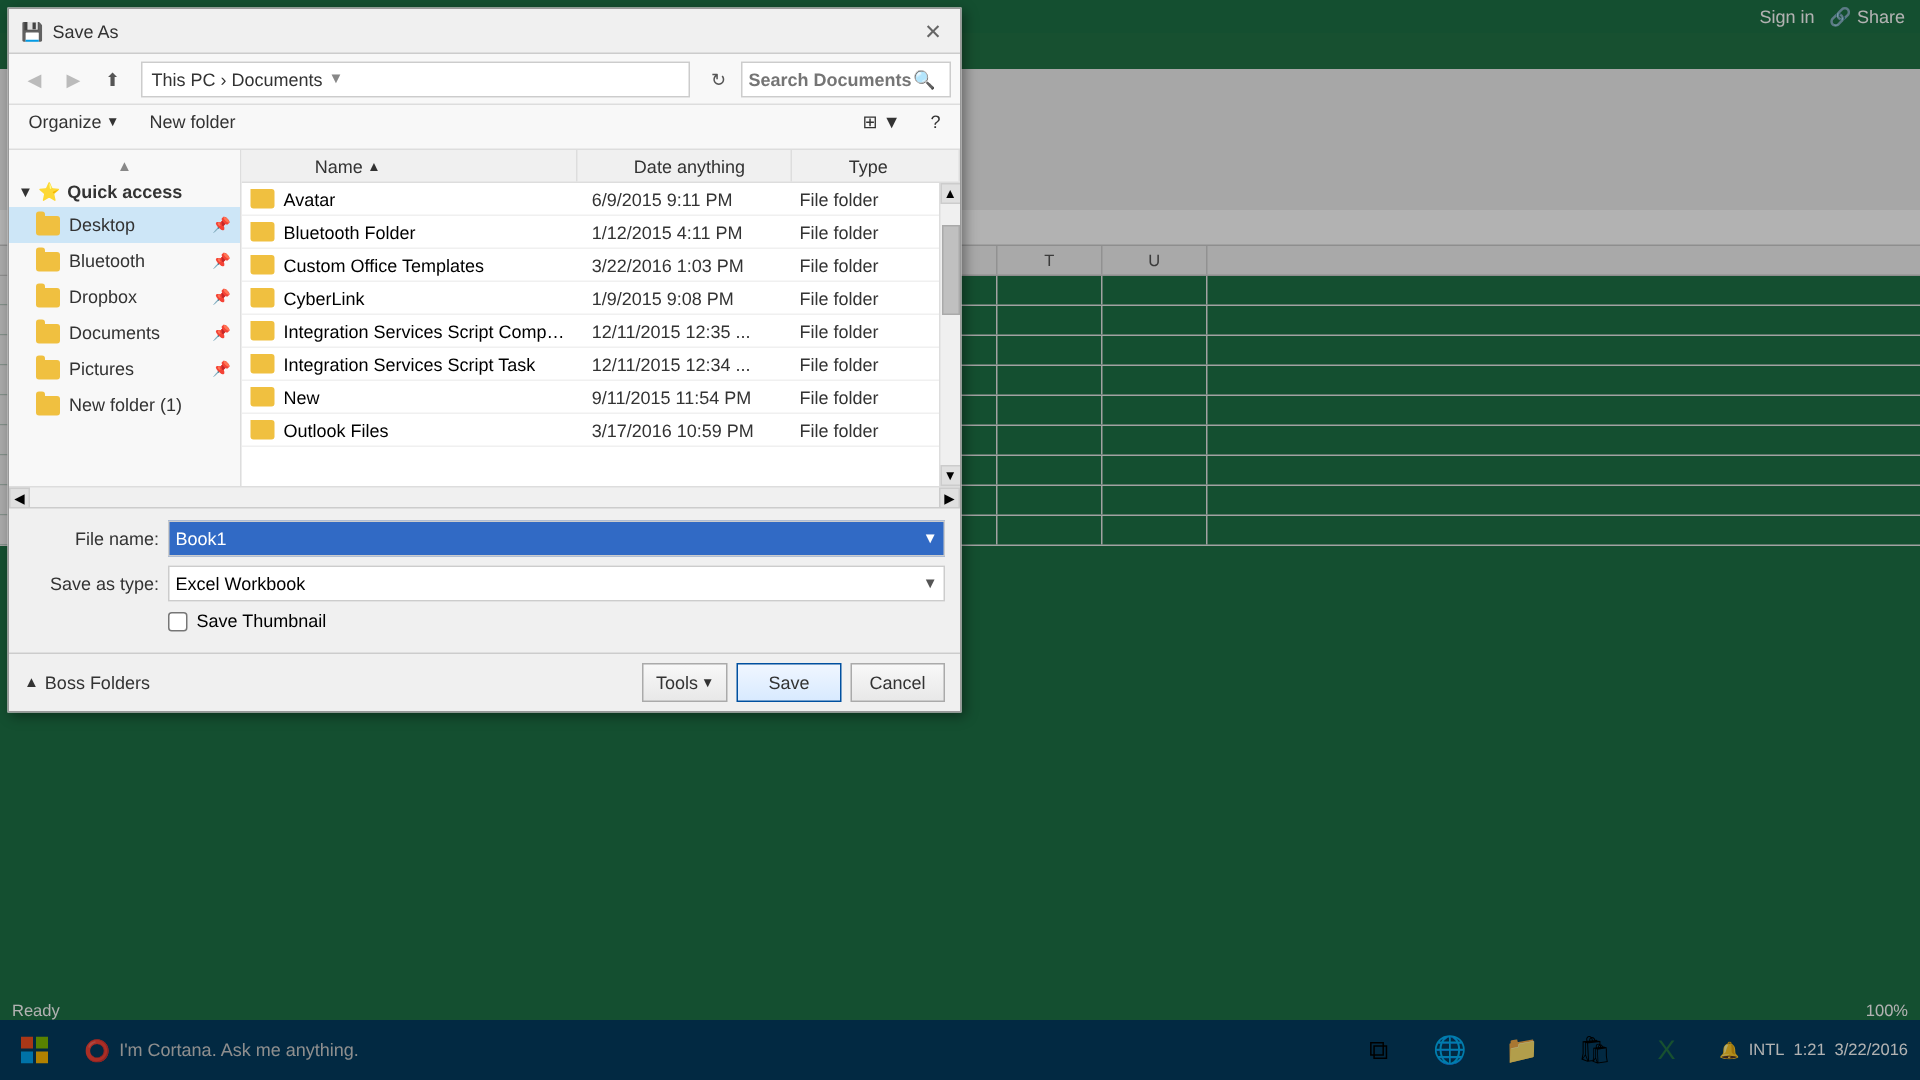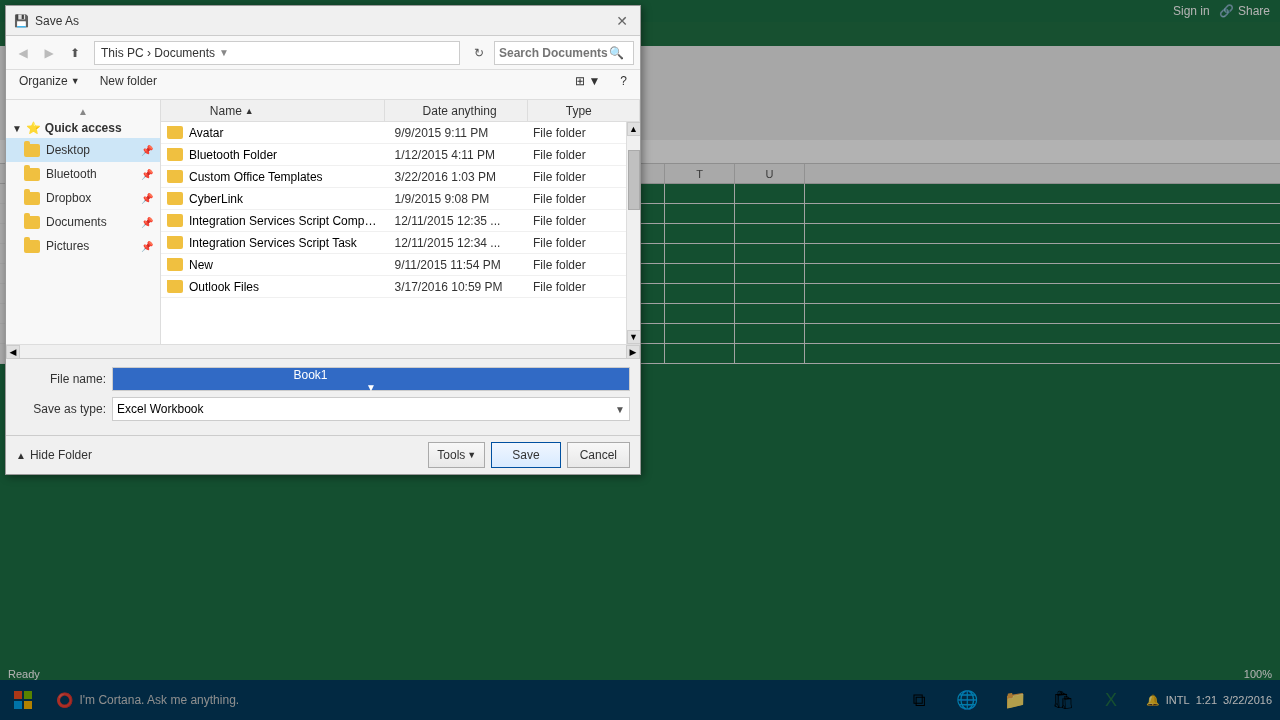--- a/index.html
+++ b/index.html
@@ -876,20 +876,24 @@
         <div class="sidebar-item">
           <div class="folder-icon-yellow"></div>
           <span>Documents</span>
           <span class="pin-icon">📌</span>
         </div>
         <div class="sidebar-item">
           <div class="folder-icon-yellow"></div>
           <span>Pictures</span>
           <span class="pin-icon">📌</span>
         </div>
+        <div class="sidebar-item">
+          <div class="folder-icon-yellow"></div>
+          <span>New folder (1)</span>
+        </div>
 
       </div>
 
     </div>
 
     <div class="file-list-container">
 
       <div class="file-list-header">
         <div style="width:14px;"></div>
         <div class="col-header col-name">
@@ -906,21 +910,21 @@
 
       <div style="display:flex;flex:1;overflow:hidden;">
 
         <div class="file-list">
 
           <div class="file-item">
             <div class="file-name-cell">
               <div class="folder-icon-yellow"></div>
               <span>Avatar</span>
             </div>
-            <div class="file-date-cell">9/9/2015 9:11 PM</div>
+            <div class="file-date-cell">6/9/2015 9:11 PM</div>
             <div class="file-type-cell">File folder</div>
           </div>
           <div class="file-item">
             <div class="file-name-cell">
               <div class="folder-icon-yellow"></div>
               <span>Bluetooth Folder</span>
             </div>
             <div class="file-date-cell">1/12/2015 4:11 PM</div>
             <div class="file-type-cell">File folder</div>
           </div>
@@ -987,42 +991,46 @@
   <div style="height:14px;background:#f0f0f0;border-top:1px solid #ddd;display:flex;align-items:center;flex-shrink:0;">
     <div style="width:14px;height:14px;background:#e0e0e0;border:1px solid #ccc;display:flex;align-items:center;justify-content:center;font-size:9px;cursor:pointer;">◀</div>
     <div style="flex:1;"></div>
     <div style="width:14px;height:14px;background:#e0e0e0;border:1px solid #ccc;display:flex;align-items:center;justify-content:center;font-size:9px;cursor:pointer;">▶</div>
   </div>
 
   <div class="dialog-form">
 
     <div class="form-row">
       <div class="form-label">File name:</div>
-      <div class="form-input highlighted" style="display:flex;align-items:center;flex-direction:column;">
+      <div class="form-input highlighted" style="display:flex;align-items:center;">
         <input type="text" value="Book1" style="background: rgb(49, 106, 197); color: rgb(255, 255, 255); border: none; outline: none; flex: 1 1 0%; font-size: 12px;">
         <span style="color:#fff;font-size:10px;">▼</span>
       </div>
     </div>
 
     <div class="form-row">
       <div class="form-label">Save as type:</div>
       <div class="form-select">
         <span>Excel Workbook</span>
         <span class="dropdown-arrow">▼</span>
       </div>
     </div>
 
 
+    <div class="checkbox-row">
+      <input type="checkbox" id="saveThumbnail" style="">
+      <label for="saveThumbnail">Save Thumbnail</label>
+    </div>
   </div>
 
   <div class="dialog-footer">
     <div style="flex:1;display:flex;align-items:center;">
       <div class="hide-folders-row" style="border:none;background:none;padding:0;">
         <span style="font-size:10px;margin-right:4px;">▲</span>
-        <span>Hide Folder</span>
+        <span>Boss Folders</span>
       </div>
     </div>
     <div style="display:flex;gap:6px;align-items:center;">
       <div style="display:flex;align-items:center;">
         <button class="tools-btn">
           <span>Tools</span>
           <span style="font-size:9px;">▼</span>
         </button>
       </div>
       <button class="save-btn">Save</button>

